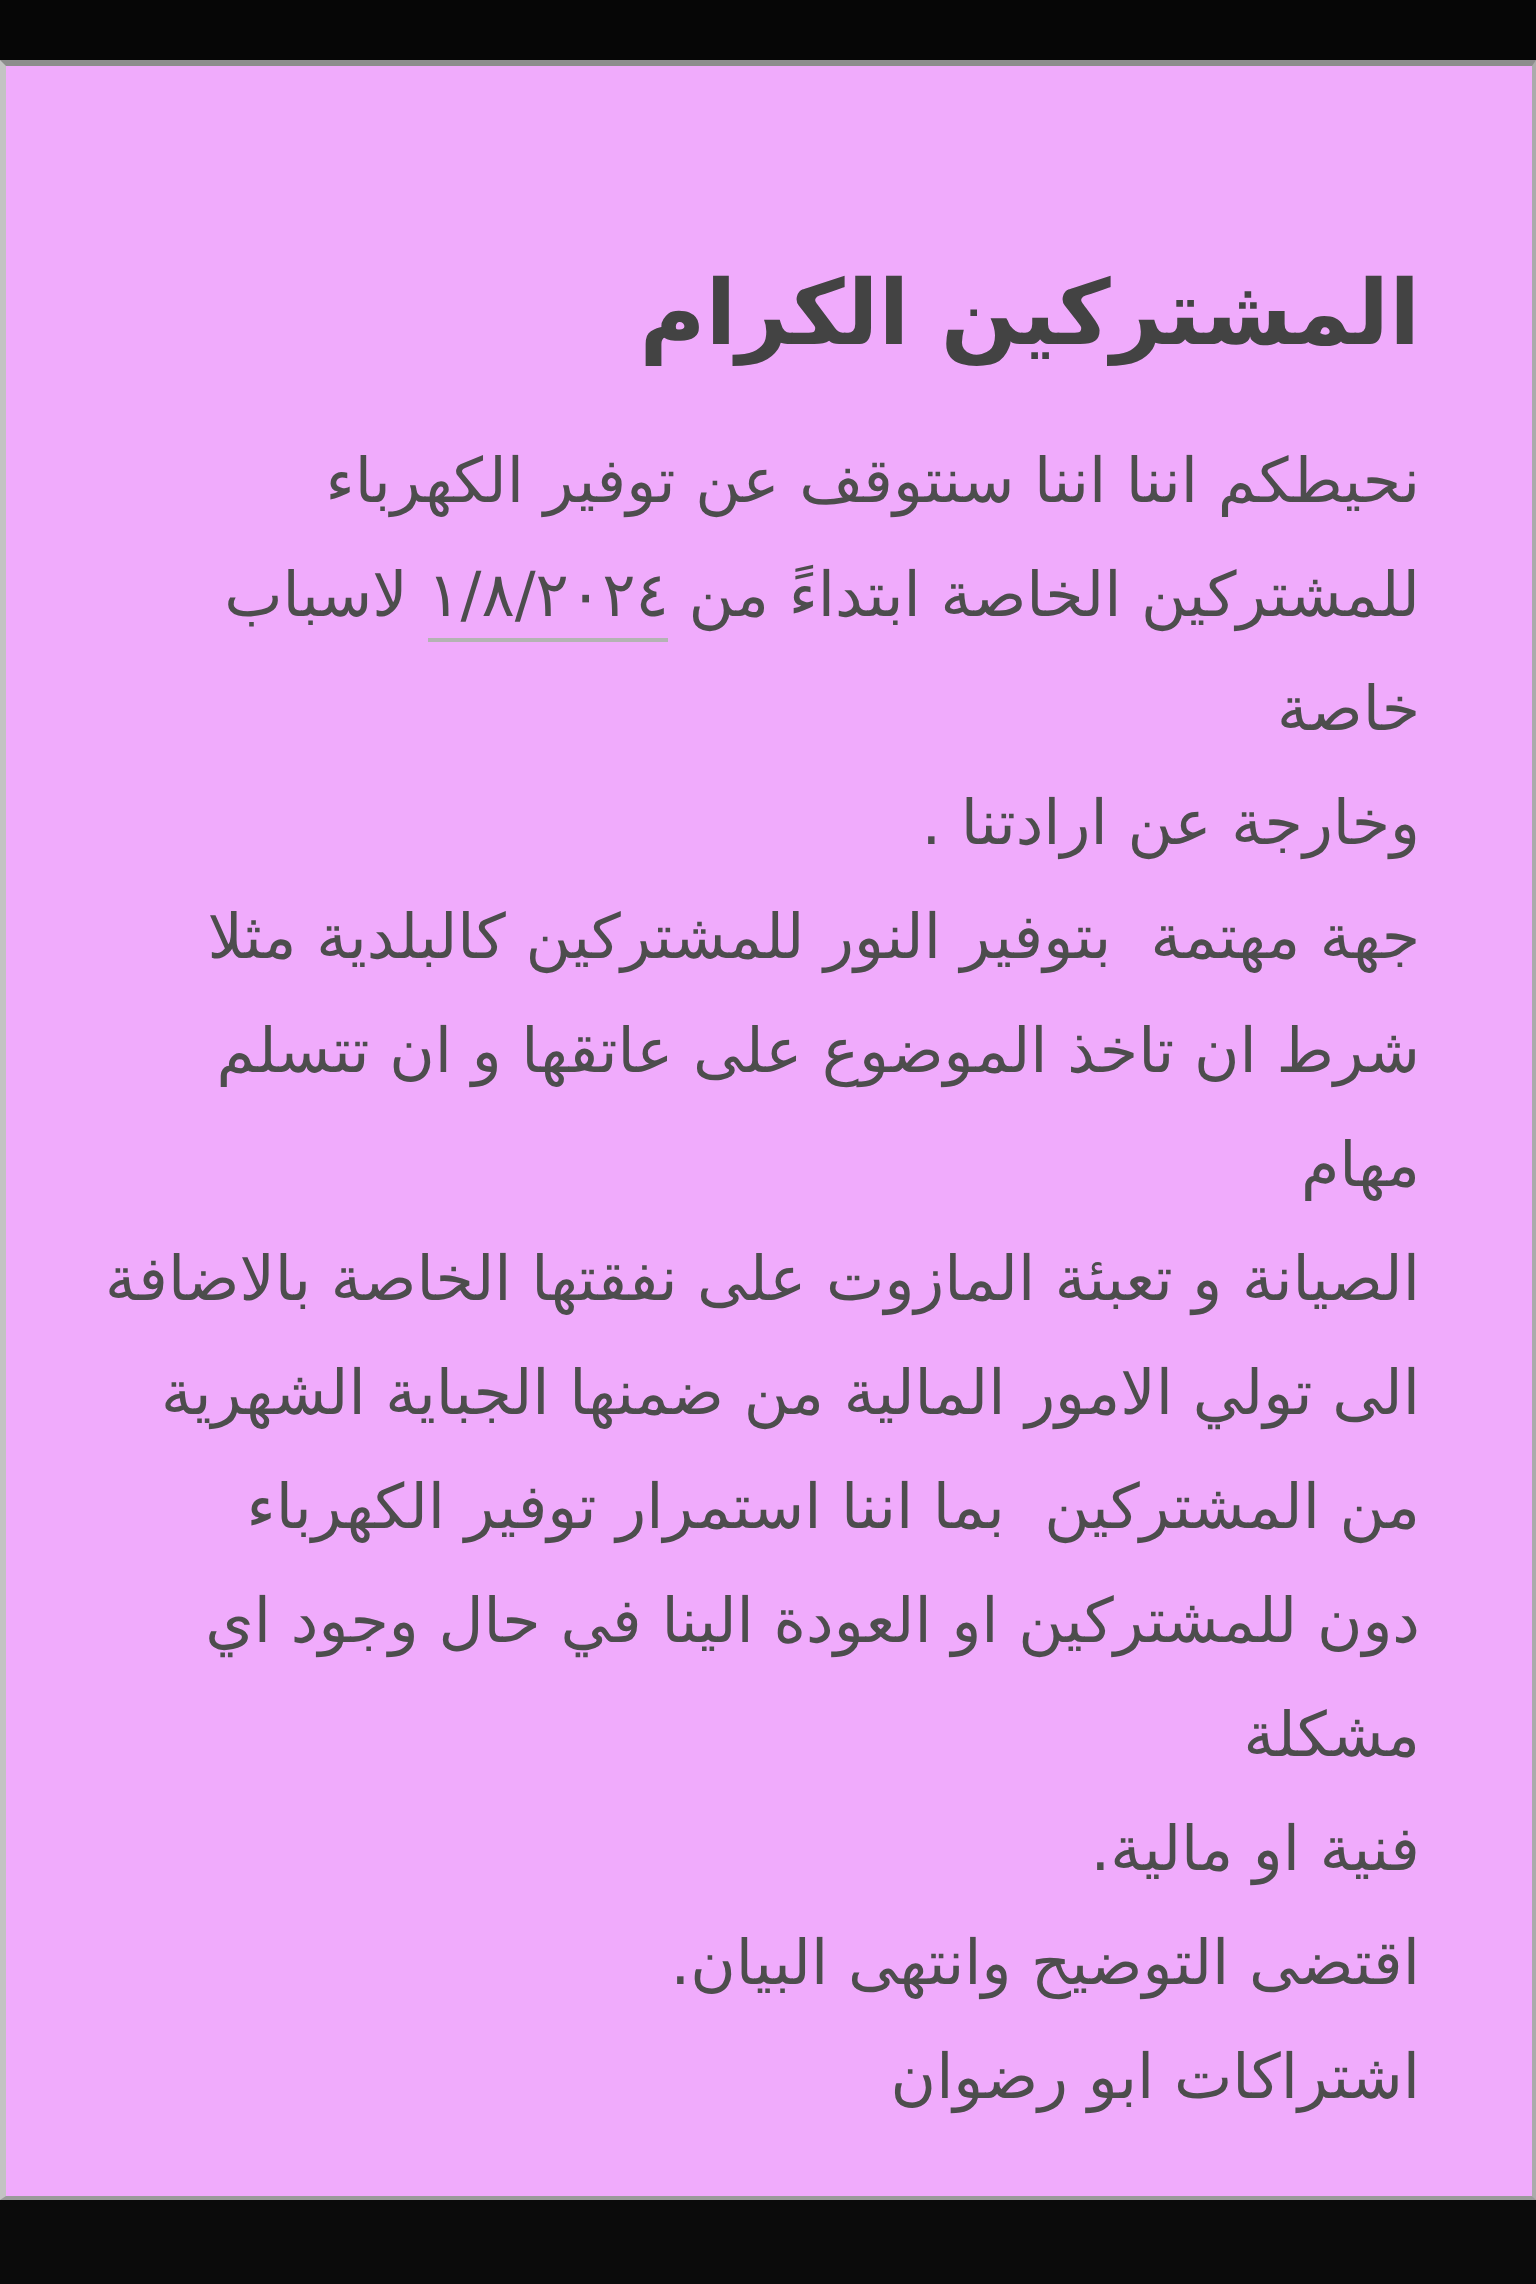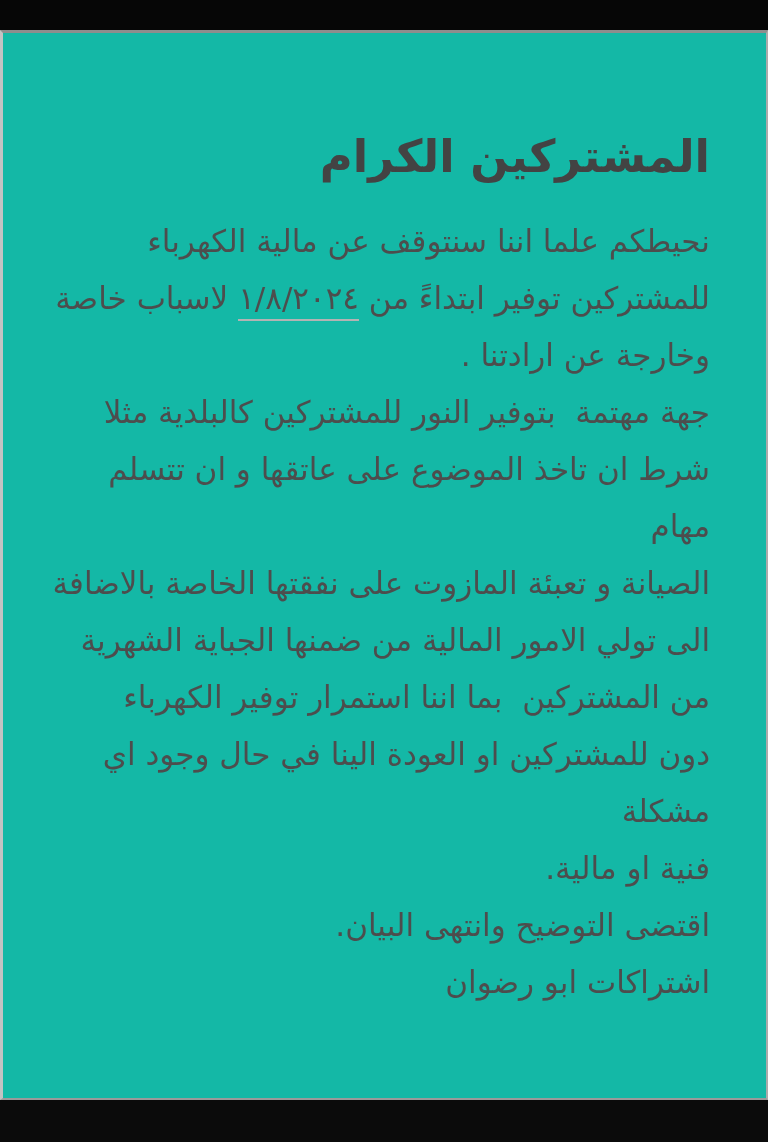--- a/index.html
+++ b/index.html
@@ -25,21 +25,21 @@
     flex: 0 0 auto;
   }
   .bottom-bar {
     height: 42px;
     background: #0b0b0b;
     flex: 0 0 auto;
   }
   .sheet {
     flex: 1 1 auto;
     box-sizing: border-box;
-    background: #14b8a6;
+    background: #f0abfc;
     border-top: 3px solid #8d8d8d;
     border-bottom: 2px solid #9a9a9a;
     border-left: 3px solid #c3c3c3;
     border-right: 2px solid #ababab;
     padding: 0 56px 0 48px;
     direction: rtl;
     overflow: hidden;
   }
   .notice-title {
     margin: 92px 0 0 0;
@@ -67,22 +67,22 @@
 </head>
 <body>
 
 <div class="frame">
   <div class="top-bar"></div>
 
   <div class="sheet">
     <h1 class="notice-title"><span>المشتركين الكرام</span></h1>
 
     <div class="notice-body">
-      <div class="line">نحيطكم علما اننا سنتوقف عن مالية الكهرباء</div>
-      <div class="line"><span>للمشتركين توفير ابتداءً من </span><span class="date-underline">١/٨/٢٠٢٤</span><span> لاسباب خاصة</span></div>
+      <div class="line">نحيطكم اننا اننا سنتوقف عن توفير الكهرباء</div>
+      <div class="line"><span>للمشتركين الخاصة ابتداءً من </span><span class="date-underline">١/٨/٢٠٢٤</span><span> لاسباب خاصة</span></div>
       <div class="line">وخارجة عن ارادتنا .</div>
       <div class="line">جهة مهتمة  بتوفير النور للمشتركين كالبلدية مثلا</div>
       <div class="line">شرط ان تاخذ الموضوع على عاتقها و ان تتسلم مهام</div>
       <div class="line">الصيانة و تعبئة المازوت على نفقتها الخاصة بالاضافة</div>
       <div class="line">الى تولي الامور المالية من ضمنها الجباية الشهرية</div>
       <div class="line">من المشتركين  بما اننا استمرار توفير الكهرباء</div>
       <div class="line">دون للمشتركين او العودة الينا في حال وجود اي مشكلة</div>
       <div class="line">فنية او مالية.</div>
       <div class="line">اقتضى التوضيح وانتهى البيان.</div>
       <div class="line">اشتراكات ابو رضوان</div>

